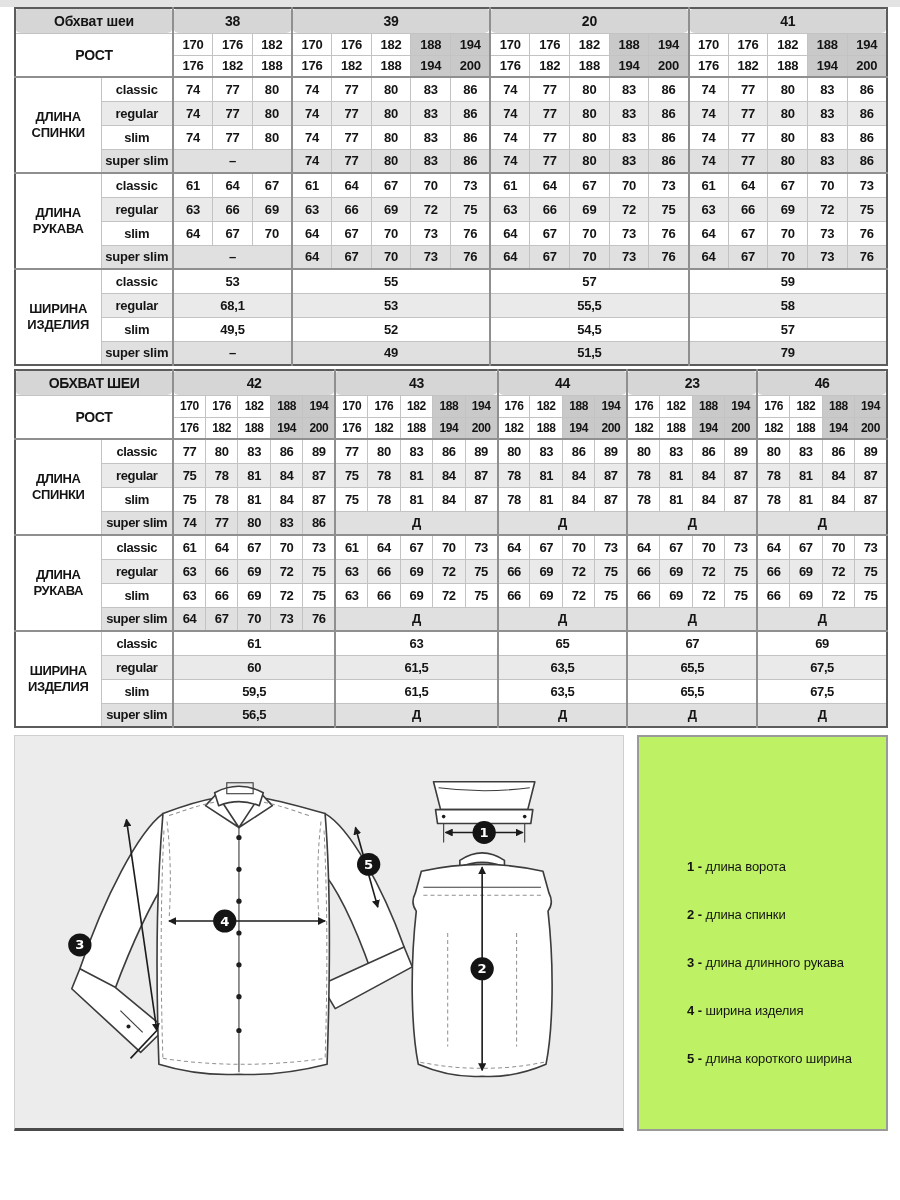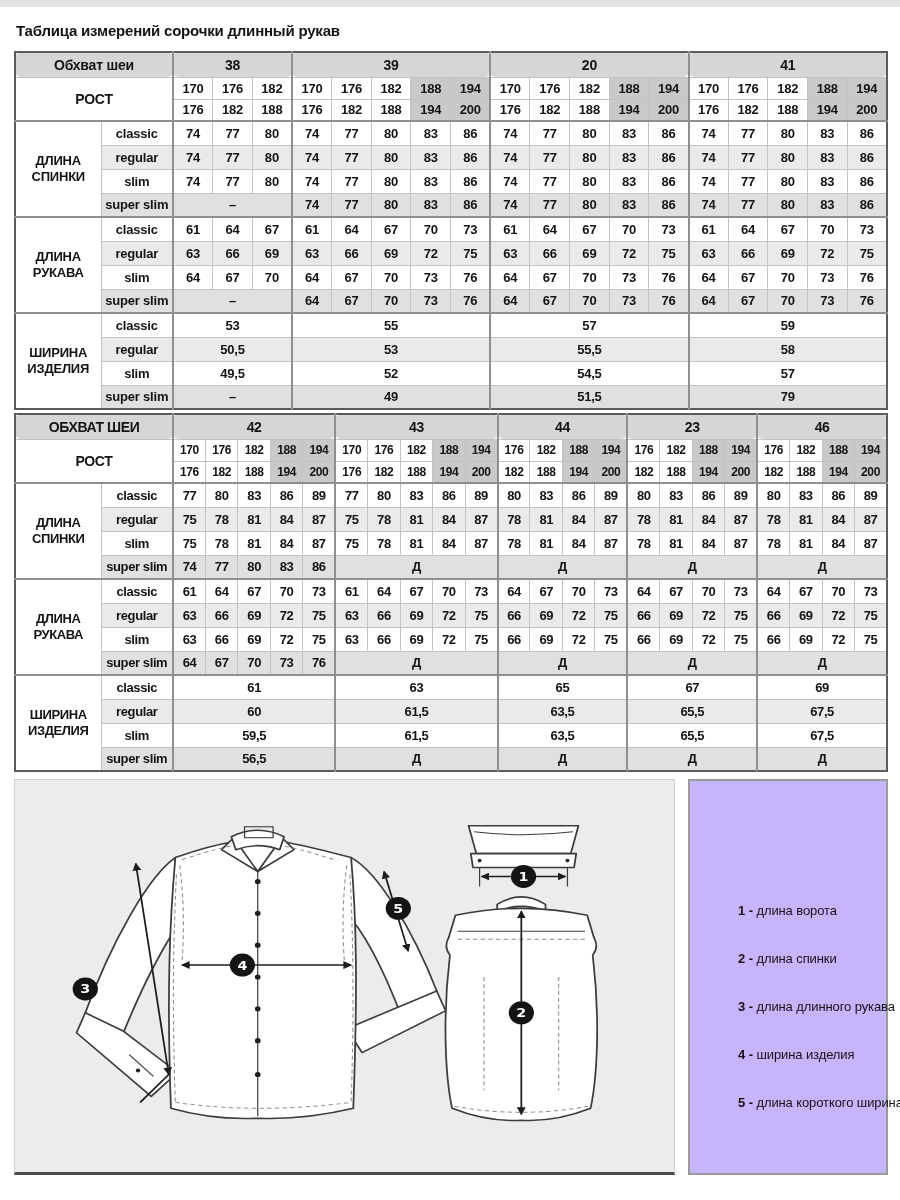--- a/index.html
+++ b/index.html
@@ -25,40 +25,39 @@
   table.size-table .neck, table.size-table .rost, table.size-table .fit{border-right:2px solid var(--mid);}
   table.size-table .glabel{font-size:13px;line-height:1.25;padding:0 3px;}
   tr.grp td{border-top:2px solid var(--mid);}
   tr.fit-1 td{background:var(--alt);}
   tr.fit-3 td{background:var(--alt2);}
 
   .diagrams{display:flex;gap:13px;margin-top:7px;padding-bottom:8px;}
   .diagram-panel{position:relative;flex:1;background:#ececec;border:1px solid #cfcfcf;
     border-bottom:3px solid #4a4a4a;height:396px;}
   .diagram-panel svg{position:absolute;left:0;top:0;width:100%;height:100%;}
-  .legend-panel{width:200px;height:396px;background:#c4b5fd;border:2px solid #9a9a9a;
+  .legend-panel{width:251px;height:396px;background:#bef264;border:2px solid #9a9a9a;
     padding:122px 8px 7px 48px;flex:none;}
   .legend-item{margin-bottom:33px;font-size:13px;letter-spacing:-0.1px;white-space:nowrap;}
   .legend-num{font-weight:bold;}
   .legend-sep{font-weight:bold;}
   .outline{stroke:#3c3c3c;fill:#ffffff;stroke-width:1.6;stroke-linejoin:round;}
   .thin{stroke:#3c3c3c;fill:none;stroke-width:1.1;}
   .st{stroke:#909090;fill:none;stroke-width:1;stroke-dasharray:4,3;}
   .arrow{stroke:#1c1c1c;fill:none;stroke-width:1.6;}
   .badge{fill:#141414;}
   .badge-text{fill:#ffffff;font-family:"DejaVu Sans",sans-serif;font-size:13px;font-weight:bold;text-anchor:middle;}
   .dot{fill:#1e1e1e;}
 </style>
 </head>
 <body>
 
 <div class="top-strip"></div>
 <div class="content">
 
-  <div class="page-title">Таблица измерений сорочки длинный рукав</div>
 
   <div class="table-wrap" data-table="0">
       <table class="size-table">
         <colgroup>
           <col style="width: 86px;">
           <col style="width: 72px;">
           <col>
           <col>
           <col>
           <col>
@@ -295,21 +294,21 @@
           <tr class="fit-0 grp">
             <td class="glabel" rowspan="4">ШИРИНА ИЗДЕЛИЯ</td>
             <td class="fit">classic</td>
             <td class="val" colspan="3">53</td>
             <td class="val gs" colspan="5">55</td>
             <td class="val gs" colspan="5">57</td>
             <td class="val gs" colspan="5">59</td>
           </tr>
           <tr class="fit-1">
             <td class="fit">regular</td>
-            <td class="val" colspan="3">50,5</td>
+            <td class="val" colspan="3">68,1</td>
             <td class="val gs" colspan="5">53</td>
             <td class="val gs" colspan="5">55,5</td>
             <td class="val gs" colspan="5">58</td>
           </tr>
           <tr class="fit-2">
             <td class="fit">slim</td>
             <td class="val" colspan="3">49,5</td>
             <td class="val gs" colspan="5">52</td>
             <td class="val gs" colspan="5">54,5</td>
             <td class="val gs" colspan="5">57</td>

